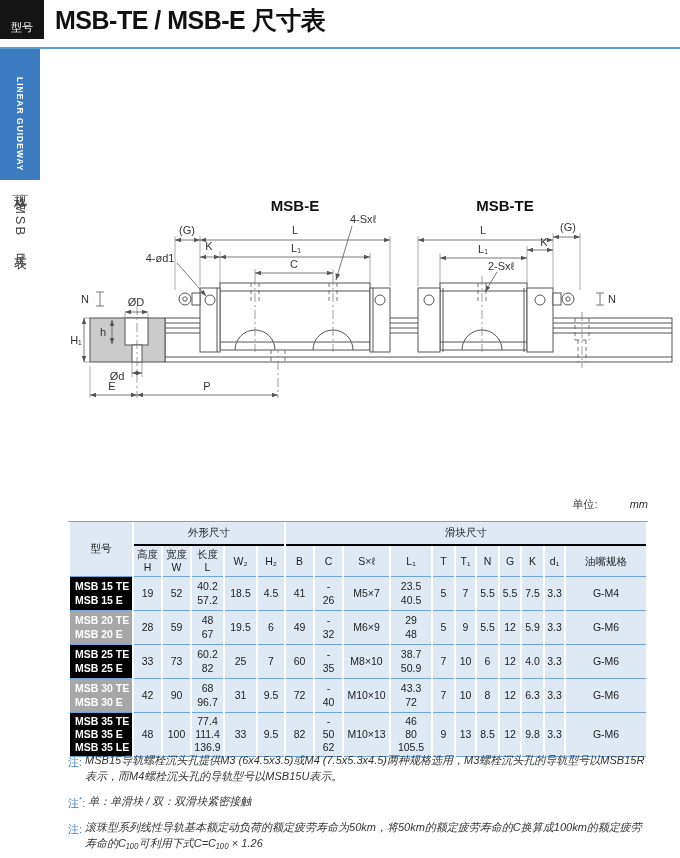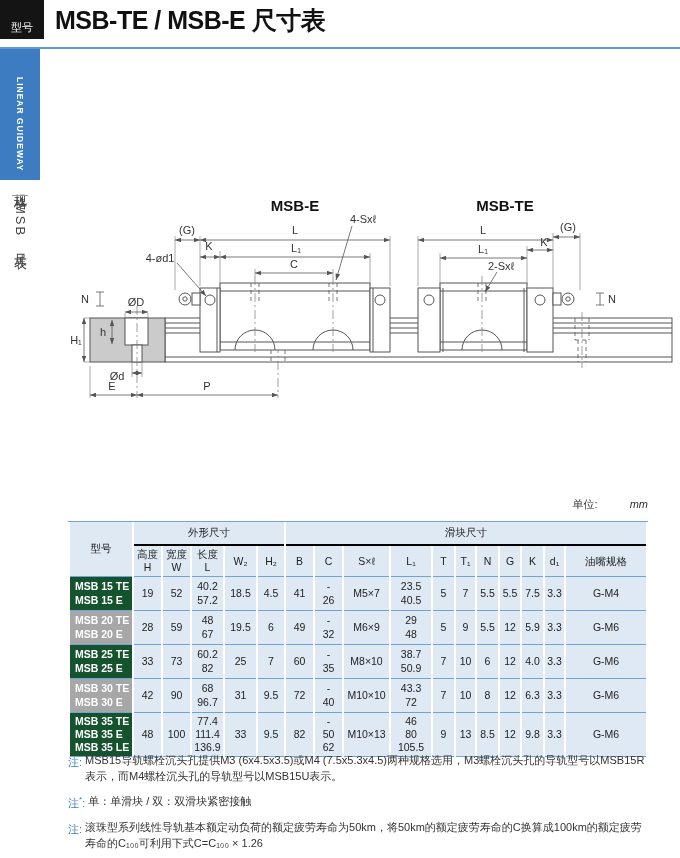--- a/index.html
+++ b/index.html
@@ -37,28 +37,28 @@
   table{border-collapse:separate;border-spacing:2px 0;width:580px;table-layout:fixed;font-size:10.5px;color:#222;}
   th,td{background:#dfe9f4;text-align:center;vertical-align:middle;padding:0;font-weight:normal;
     white-space:pre-line;line-height:1.25;}
   .grp th{height:22px;}
   .cols th{height:30px;line-height:1.2;}
   tbody tr th,tbody tr td{height:33px;}
   tbody tr.tall th,tbody tr.tall td{height:43px;}
   .bb{border-bottom:1.4px solid #72a3d6;}
   .grphead{border-bottom:2px solid #000000;}
   .lbl{font-weight:bold;color:#fff;font-size:10.5px;text-align:left;padding-left:5px;}
-  .lbl-blue{background:#14532d;}
+  .lbl-blue{background:#000000;}
   .lbl-gray{background:#a7a7a7;}
   
   .notes{position:absolute;left:68px;top:753px;width:584px;font-size:11px;line-height:1.45;color:#333;}
   .note{display:flex;margin-bottom:9px;}
   .nlabel{color:#3d7cc0;white-space:nowrap;margin-right:3px;}
   .nlabel sup{font-size:8px;}
-  .ntext{flex:1;}
+  .ntext{flex:1;font-style:italic;}
 </style>
 </head>
 <body>
 
 <div class="badge">型号</div>
 <div class="page-title">MSB-TE / MSB-E 尺寸表</div>
 <div class="blue-rule"></div>
 
 <div class="side-blue">
   <span>LINEAR GUIDEWAY</span>

